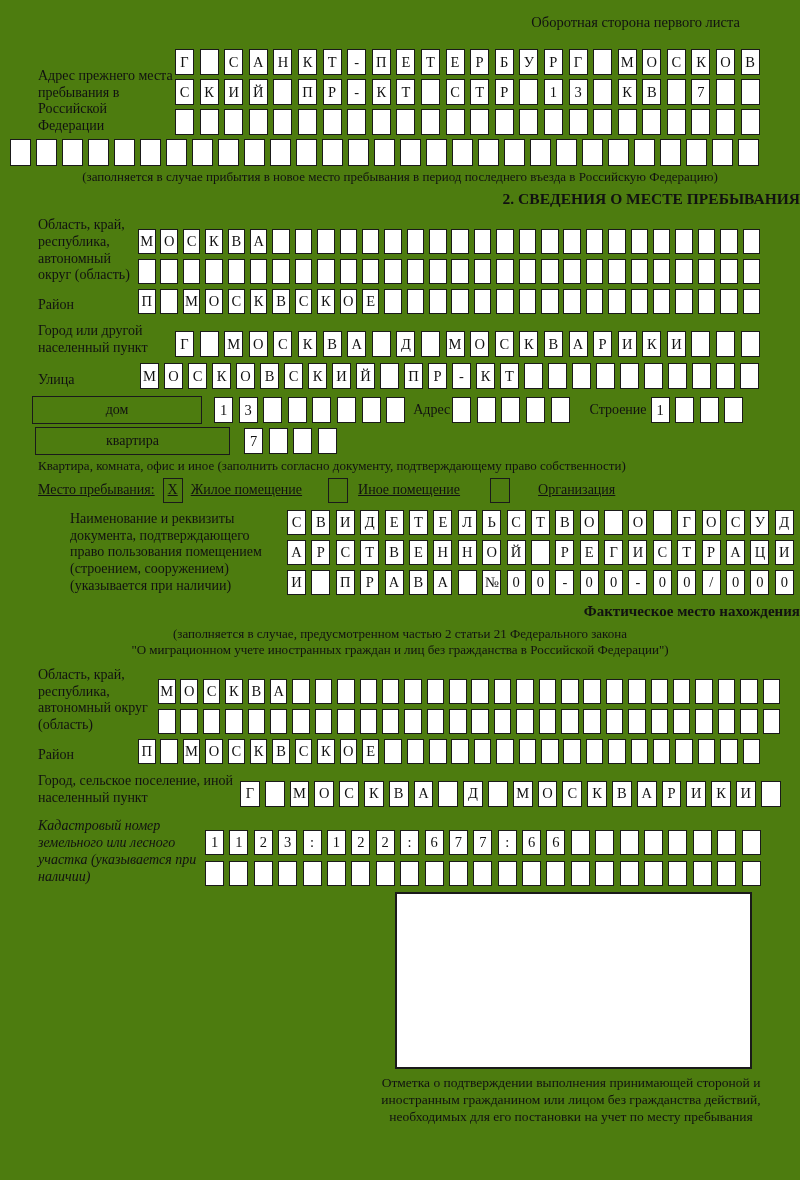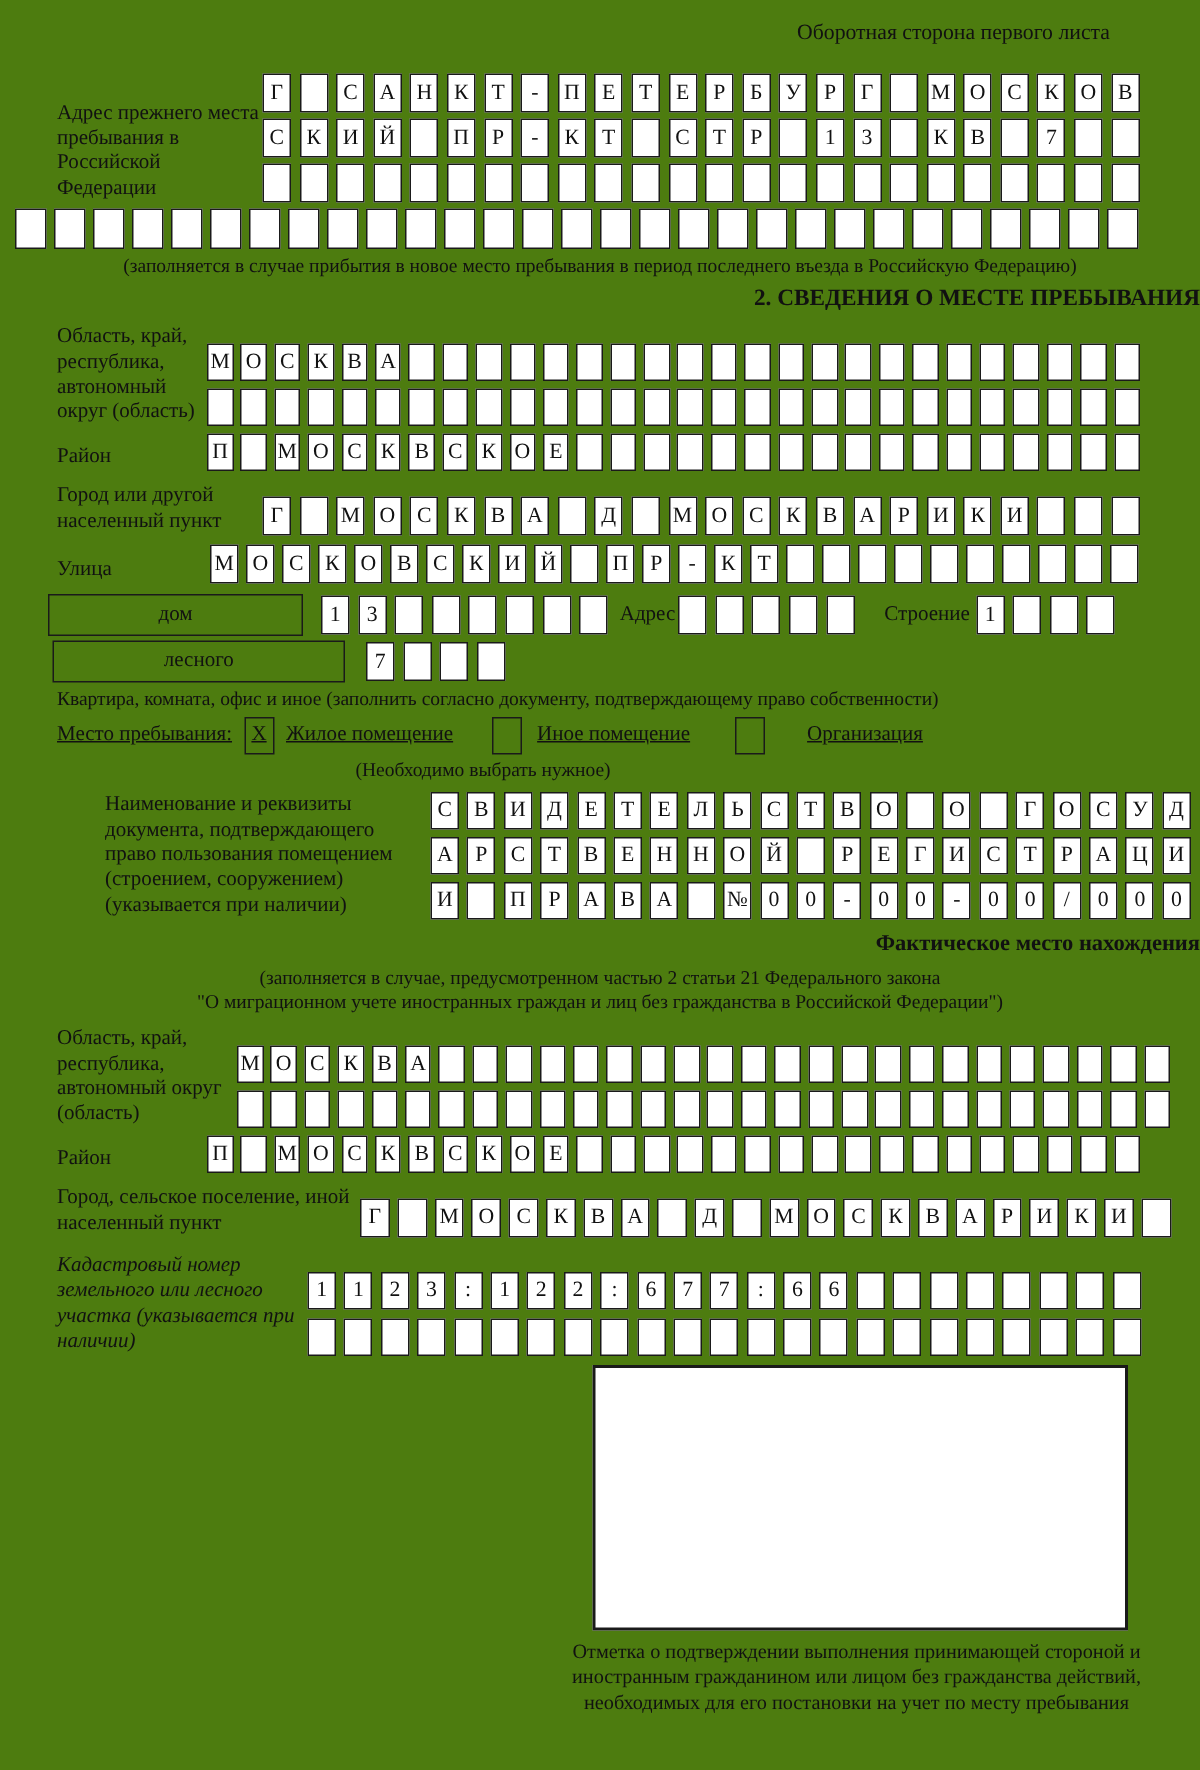--- a/index.html
+++ b/index.html
@@ -365,40 +365,39 @@
     <div class="inline-lbl" style="margin-left:20px; margin-right:4px;">Строение</div>
     <div class="cells csm">
         <span class="cell">1</span>
         <span class="cell"></span>
         <span class="cell"></span>
         <span class="cell"></span>
       </div>
   </div>
 
   <div class="row" style="margin-left:35px; margin-top:3px; align-items:center;">
-    <div class="longbox" style="width:195px;">лесного</div>
+    <div class="longbox" style="width:195px;">квартира</div>
     <div class="cells csm" style="margin-left:14px;">
         <span class="cell">7</span>
         <span class="cell"></span>
         <span class="cell"></span>
         <span class="cell"></span>
       </div>
   </div>
   <div class="note" style="margin-left:38px; margin-top:3px;">Квартира, комната, офис и иное (заполнить согласно документу, подтверждающему право собственности)</div>
 
   <div class="row" style="margin-left:38px; margin-top:4px; align-items:center;text-decoration:underline;">
     <div class="lbl">Место пребывания:</div>
     <div class="chk" style="margin-left:8px;">X</div>
     <div class="lbl" style="margin-left:8px;">Жилое помещение</div>
     <div class="chk" style="margin-left:26px;"></div>
     <div class="lbl" style="margin-left:10px;">Иное помещение</div>
     <div class="chk" style="margin-left:30px;"></div>
     <div class="lbl" style="margin-left:28px;">Организация</div>
   </div>
-  <div class="note" style="margin-left:237px; margin-top:2px;">(Необходимо выбрать нужное)</div>
 
   <div class="row" style="margin-left:38px; margin-top:6px;">
     <div class="lbl" style="width:217px; padding-top:2px;margin-left:32px;">Наименование и реквизиты документа, подтверждающего право пользования помещением (строением, сооружением) (указывается при наличии)</div>
     <div class="rows" style="gap:5px;">
       <div class="cells cdoc">
           <span class="cell">С</span>
           <span class="cell">В</span>
           <span class="cell">И</span>
           <span class="cell">Д</span>
           <span class="cell">Е</span>

